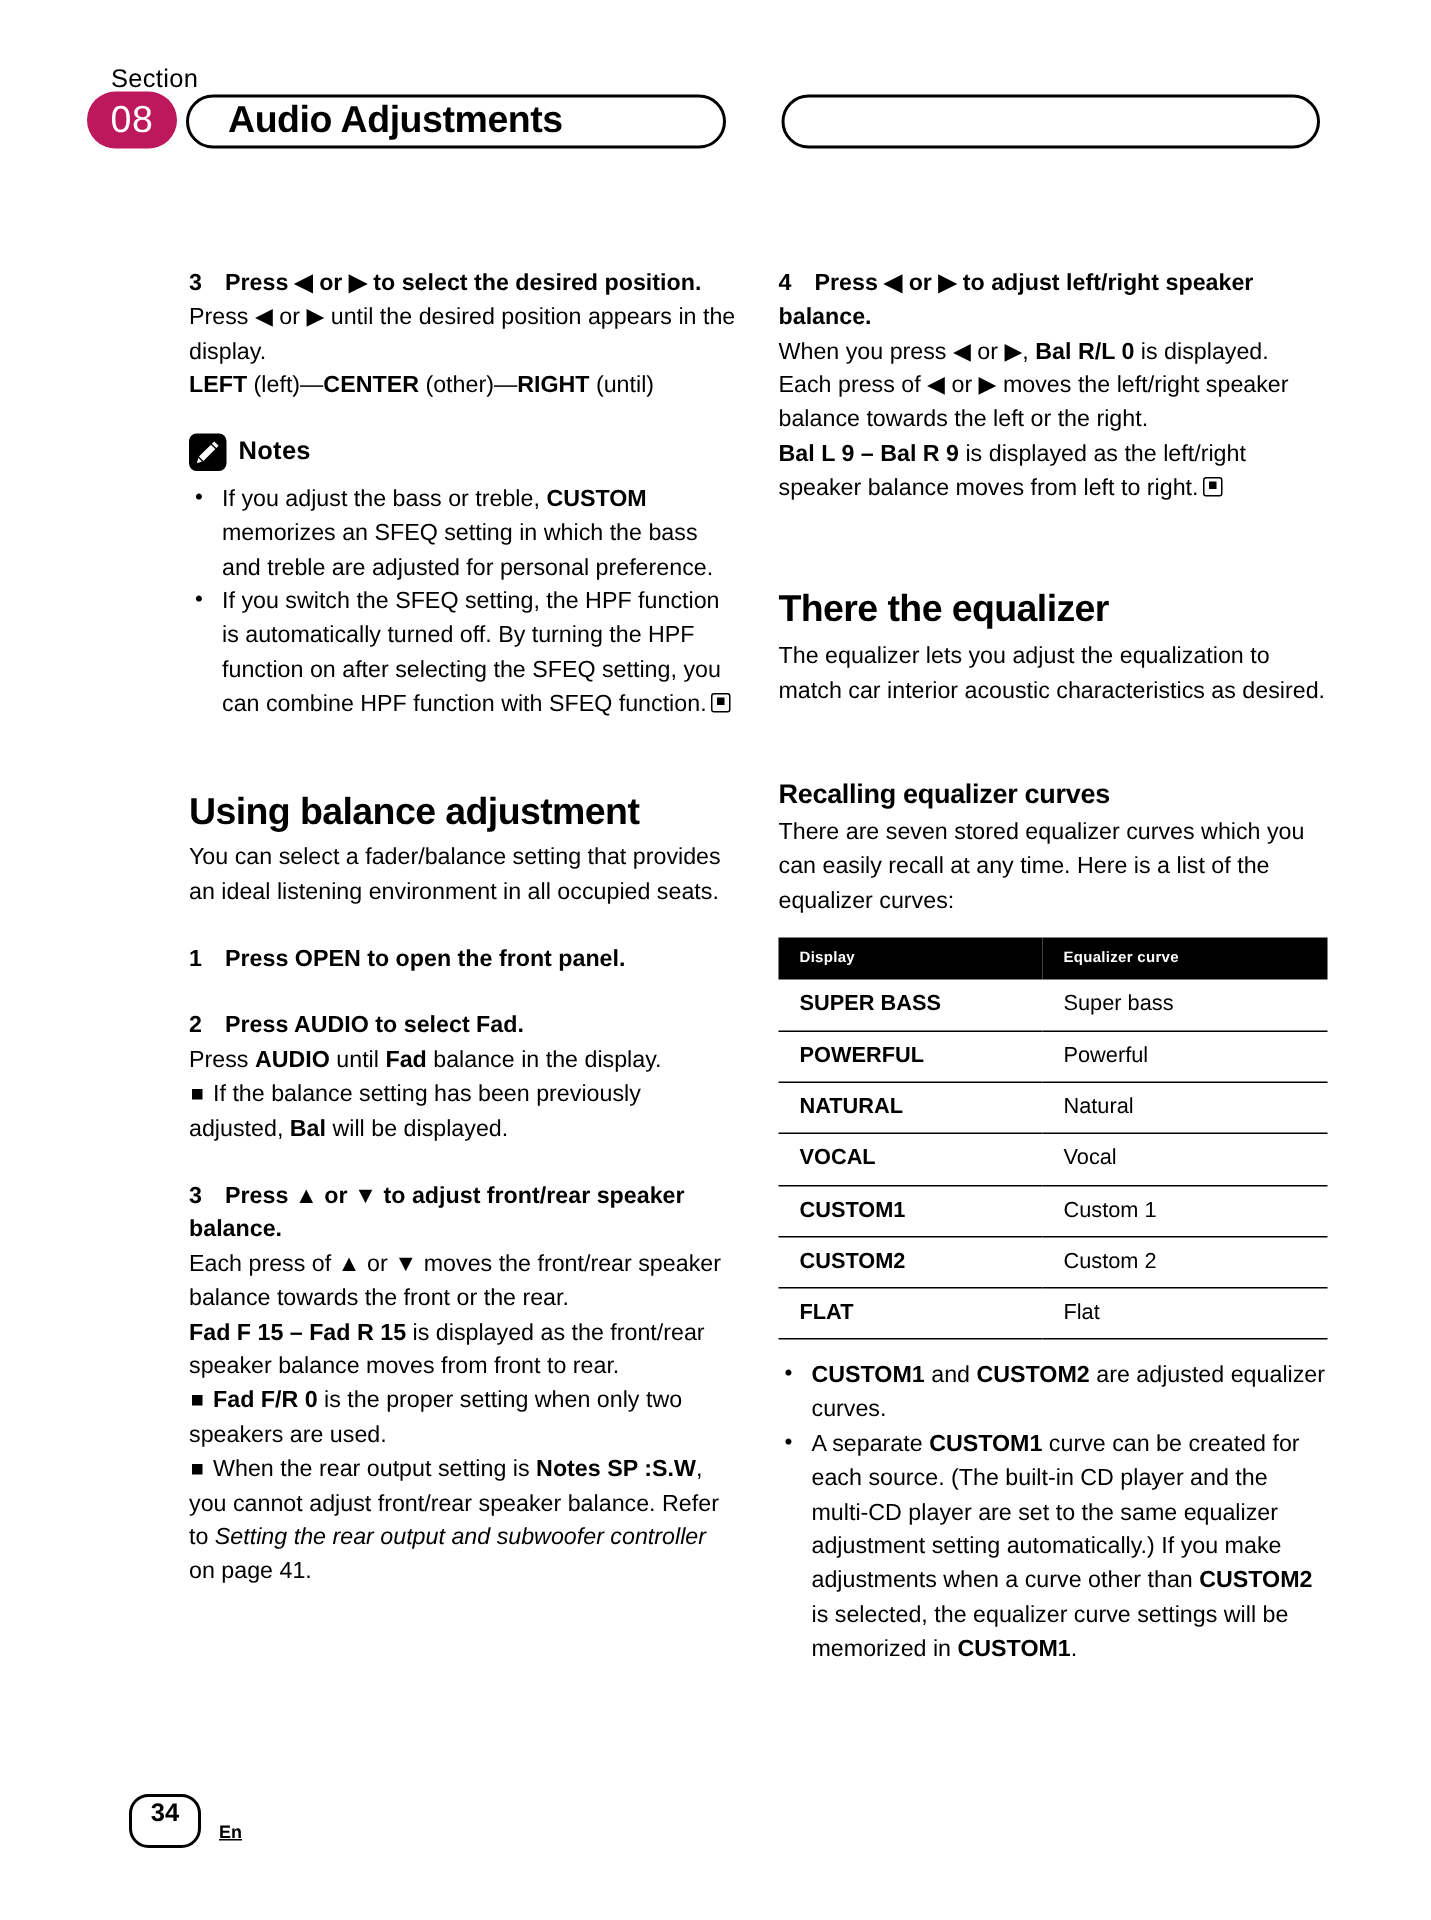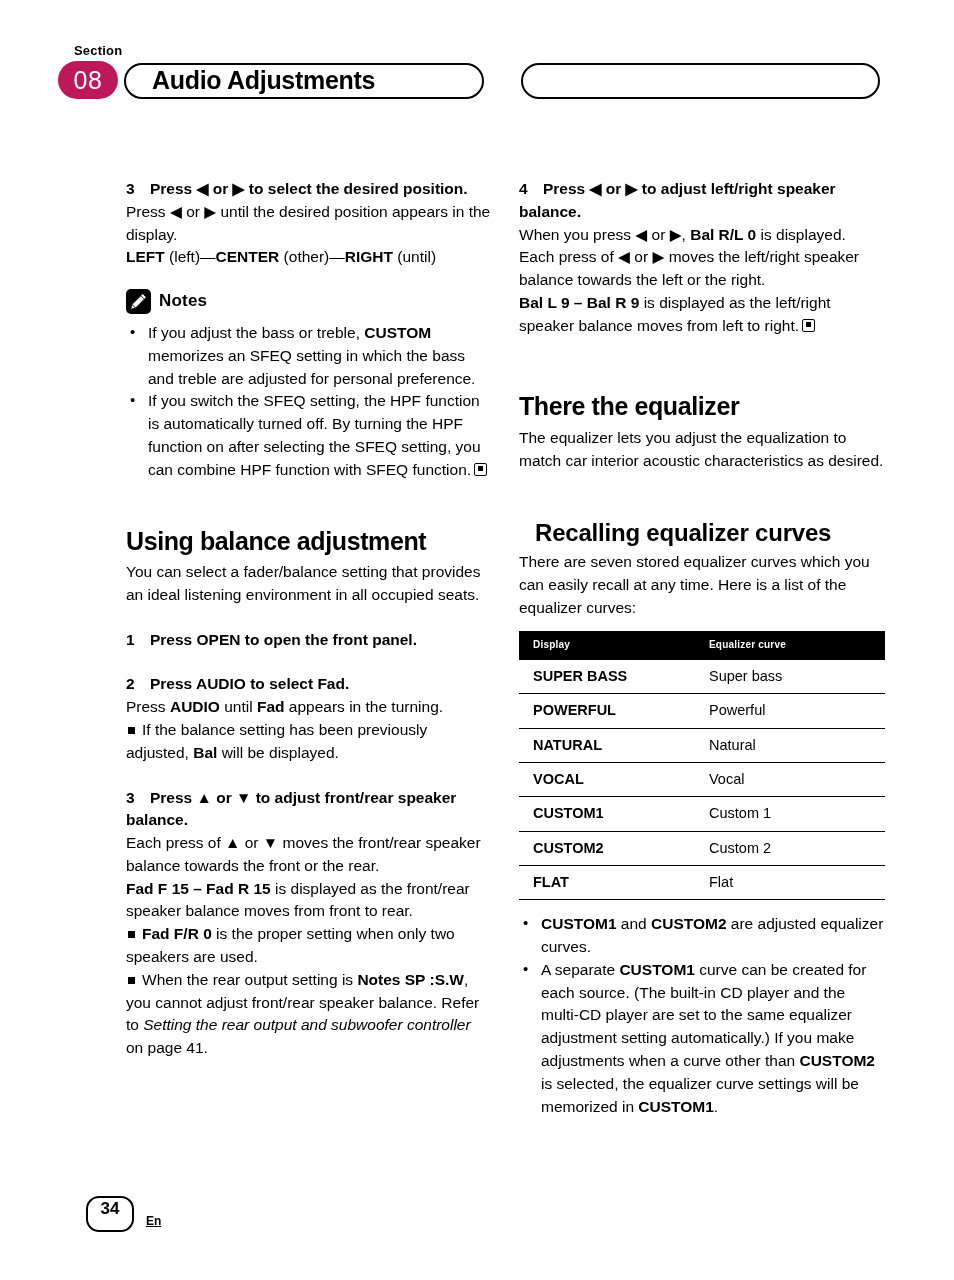--- a/index.html
+++ b/index.html
@@ -21,22 +21,22 @@
     position: absolute;
     left: 0;
     top: 44px;
     width: 954px;
     height: 58px;
   }
   .section-label {
     position: absolute;
     left: 74px;
     top: 0px;
-    font-size: 13px;
-    font-weight: bold;
+    font-size: 17px;
+    font-weight: normal;
     letter-spacing: 0.2px;
     line-height: 1;
   }
   .section-badge {
     position: absolute;
     left: 58px;
     top: 17px;
     width: 60px;
     height: 38px;
     background: #be185d;
@@ -183,24 +183,24 @@
   }
 
   h2.sec {
     font-size: 25px;
     font-weight: bold;
     letter-spacing: -0.4px;
     margin: 0 0 6px 0;
     line-height: 1.1;
   }
   h3.sub {
-    font-size: 24px;
+    font-size: 18px;
     font-weight: bold;
     letter-spacing: -0.2px;
-    margin: 0 0 5px 16px;
+    margin: 0 0 5px 0;
     line-height: 1.15;
   }
 
   
   table.eq {
     border-collapse: collapse;
     width: 366px;
     margin-top: 12px;
     font-size: 14.5px;
   }
@@ -299,21 +299,21 @@
   <p class="step">
     <span class="num">1</span><span>Press OPEN to open the front panel.</span>
   </p>
 
   <div class="spacer-md"></div>
 
   <p class="step">
     <span class="num">2</span><span>Press AUDIO to select Fad.</span>
   </p>
   <p>
-    <span>Press </span><span class="b">AUDIO</span><span> until </span><span class="b">Fad</span><span> appears in the turning.</span>
+    <span>Press </span><span class="b">AUDIO</span><span> until </span><span class="b">Fad</span><span> balance in the display.</span>
   </p>
   <p class="sq-item">
     <span class="sq"></span><span>If the balance setting has been previously adjusted, </span><span class="b">Bal</span><span> will be displayed.</span>
   </p>
 
   <div class="spacer-md"></div>
 
   <p class="step">
     <span class="num">3</span><span>Press </span><span>▲</span><span> or </span><span>▼</span><span> to adjust front/rear speaker balance.</span>
   </p>

